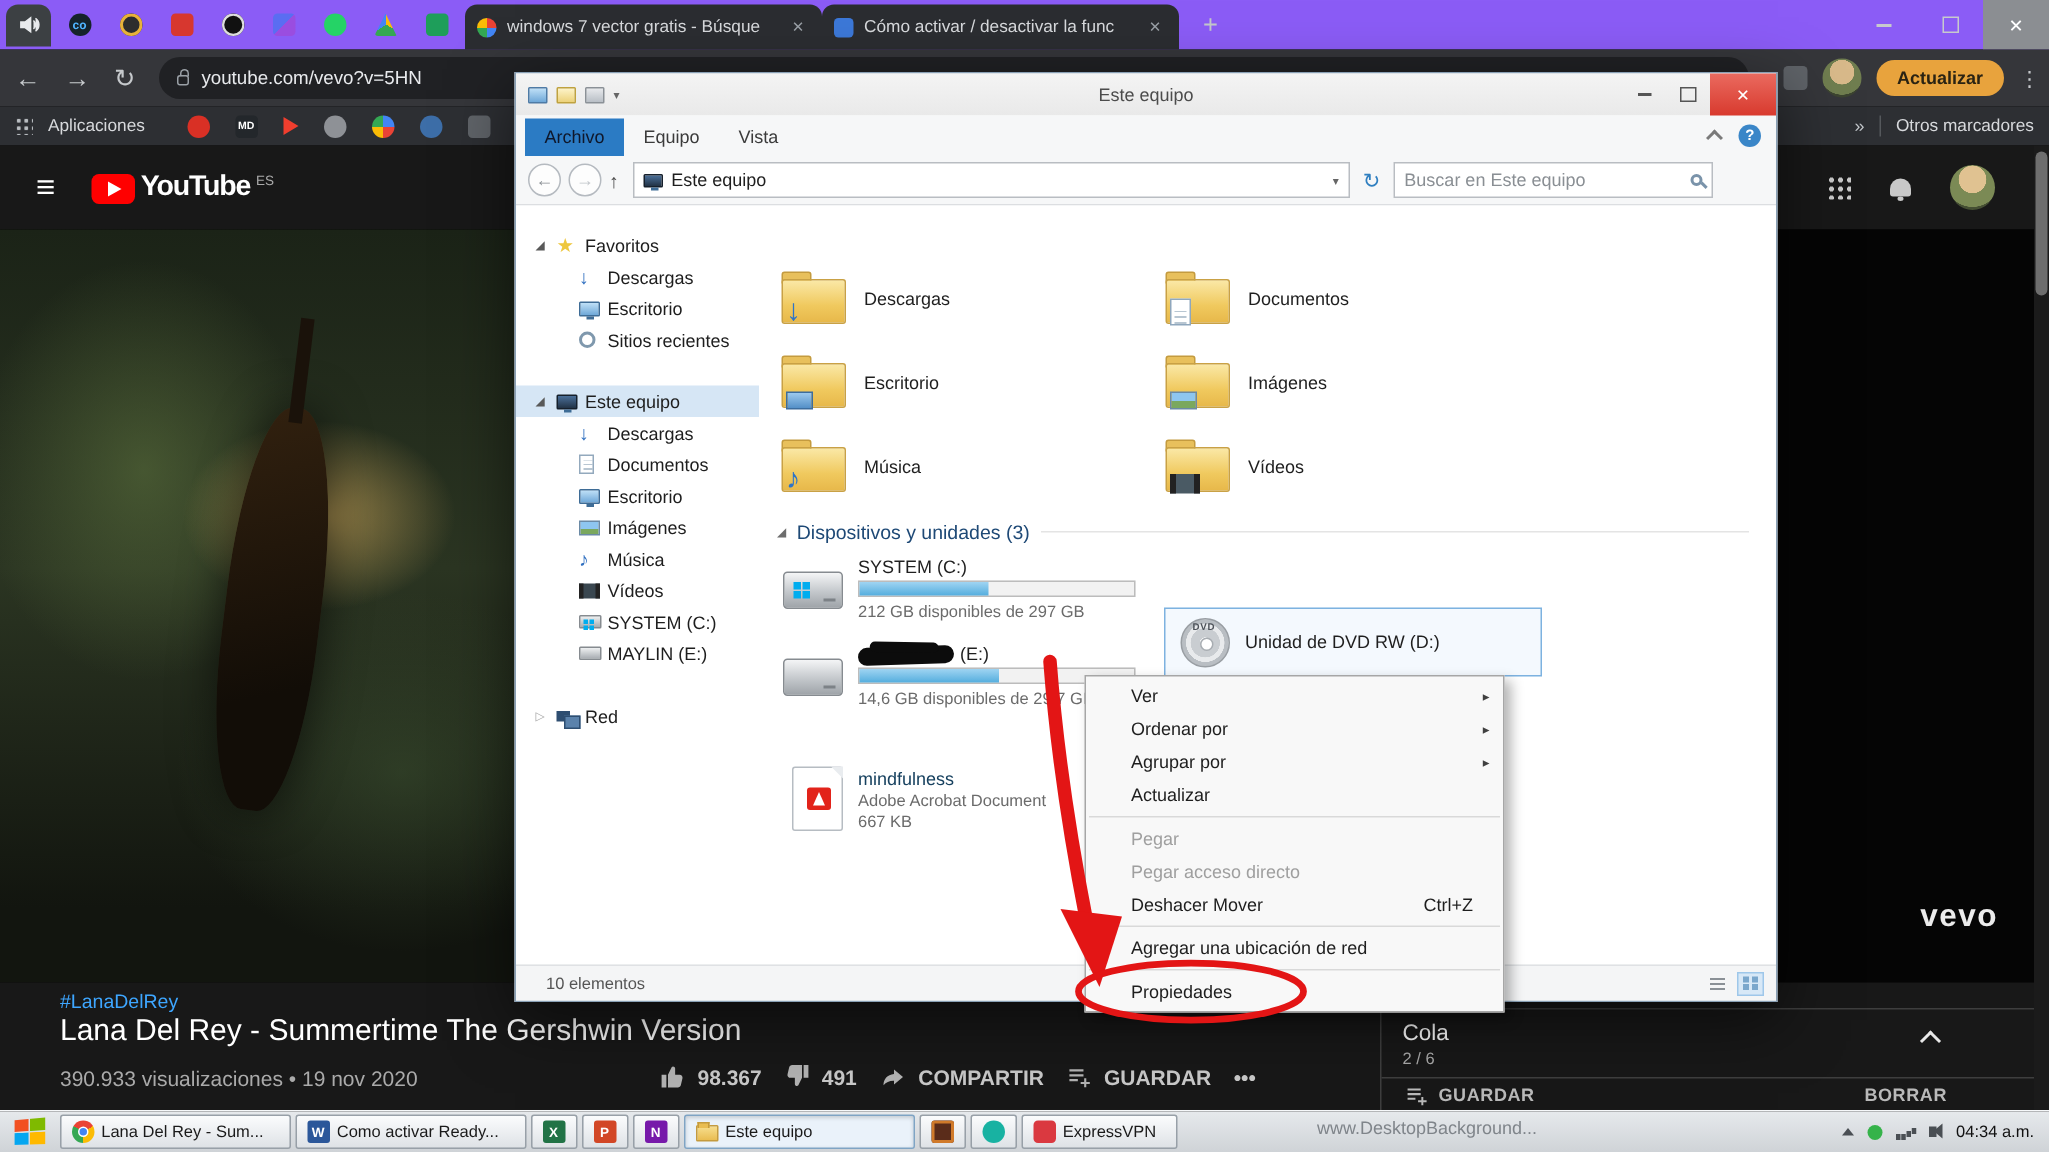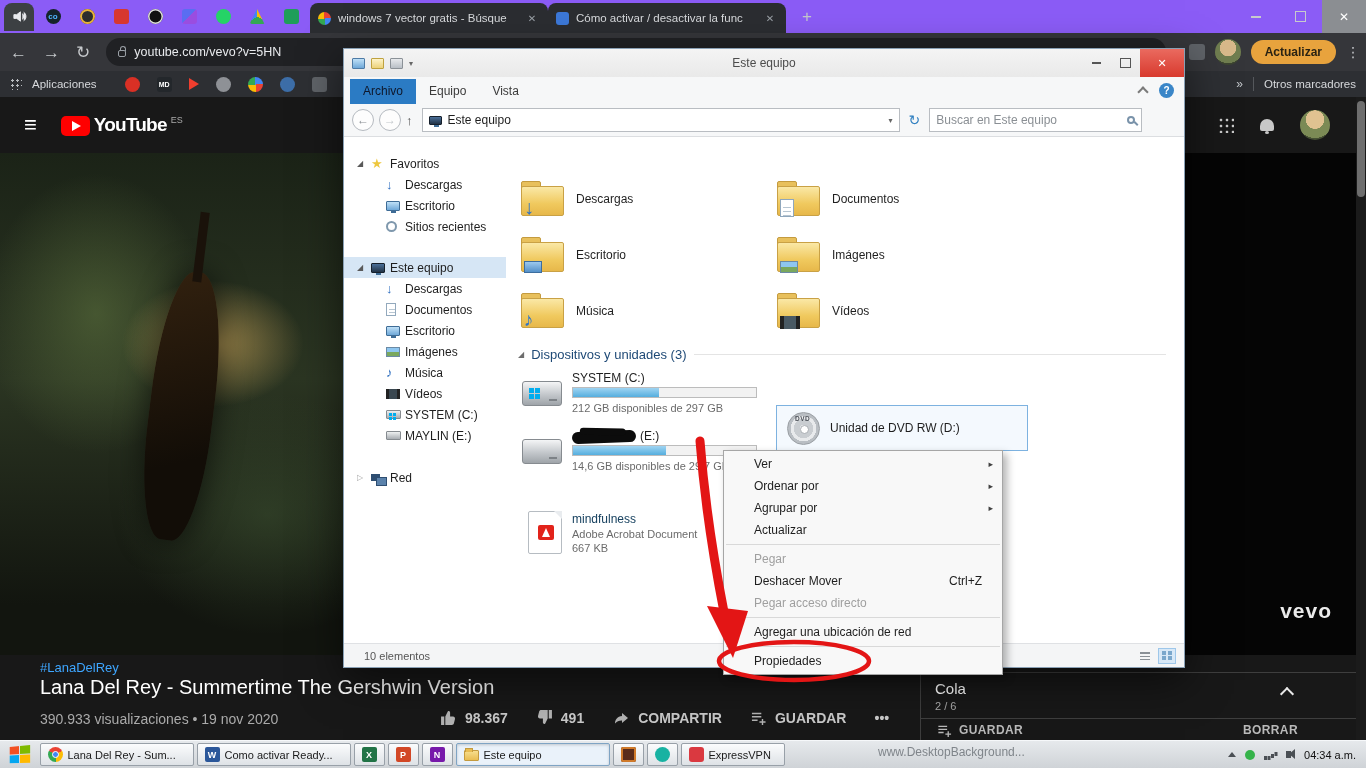--- a/index.html
+++ b/index.html
@@ -93,21 +93,21 @@
   .vevo { position:absolute; right:24px; bottom:32px; color:#fff; font-size:21px; font-weight:bold;
           letter-spacing:1px; opacity:.92; }
 
   .scrollbar { position:absolute; right:0; top:97px; width:10px; height:643px; background:#1b1b1b; z-index:1; }
   .thumb { position:absolute; left:1px; top:4px; width:8px; height:96px; background:#6e6e6e; border-radius:4px; }
 
   .infobar { position:absolute; left:0; top:655px; width:1356px; height:85px; background:#181818; z-index:1; }
   .hashtag { position:absolute; left:40px; top:5px; font-size:13px; color:#3ea6ff; }
   .vtitle { position:absolute; left:40px; top:21px; font-size:20px; color:#fff; }
   .vmeta { position:absolute; left:40px; top:56px; font-size:14px; color:#aaa; }
-  .actions { position:absolute; left:440px; top:54px; display:flex; align-items:center; gap:28px; }
+  .actions { position:absolute; left:440px; top:54px; display:flex; align-items:center; gap:15px; }
   .act { display:flex; align-items:center; gap:8px; color:#c9c9c9; font-size:14px; font-weight:bold; }
   .act svg { fill:#b3b3b3; }
   .queue { position:absolute; left:920px; top:17px; width:436px; height:68px;
            border-top:1px solid #3e3e3e; border-left:1px solid #3e3e3e; }
   .q-title { position:absolute; left:14px; top:7px; color:#fff; font-size:15px; }
   .q-pos { position:absolute; left:14px; top:27px; color:#aaa; font-size:11px; }
   .q-chev { position:absolute; right:64px; top:16px; width:10px; height:10px;
             border-top:2px solid #e8e8e8; border-right:2px solid #e8e8e8; transform:rotate(-45deg); }
   .q-row { position:absolute; left:0; right:0; top:45px; bottom:0; border-top:1px solid #3e3e3e;
            display:flex; align-items:center; }
@@ -675,22 +675,22 @@
     </div>
   </div>
 
   <div class="ctx">
     <div class="ctx-item"><span>Ver</span><span class="ctx-arrow"></span></div>
     <div class="ctx-item"><span>Ordenar por</span><span class="ctx-arrow"></span></div>
     <div class="ctx-item"><span>Agrupar por</span><span class="ctx-arrow"></span></div>
     <div class="ctx-item"><span>Actualizar</span></div>
     <div class="ctx-sep"></div>
     <div class="ctx-item disabled"><span>Pegar</span></div>
+    <div class="ctx-item disabled"><span>Pegar acceso directo</span></div>
     <div class="ctx-item"><span>Deshacer Mover</span><span class="ctx-short">Ctrl+Z</span></div>
-    <div class="ctx-item disabled"><span>Pegar acceso directo</span></div>
     <div class="ctx-sep"></div>
     <div class="ctx-item"><span>Agregar una ubicación de red</span></div>
     <div class="ctx-sep"></div>
     <div class="ctx-item"><span>Propiedades</span></div>
   </div>
 
   <svg class="annot" viewBox="0 0 1366 768">
     <path d="M 700 441 Q 706 520 724 612" stroke="#e31515" stroke-width="9" fill="none" stroke-linecap="round"></path>
     <polygon points="707,606 748,611 733,658" fill="#e31515"></polygon>
     <ellipse cx="794" cy="661" rx="75" ry="19" fill="none" stroke="#e31515" stroke-width="4.5"></ellipse>

